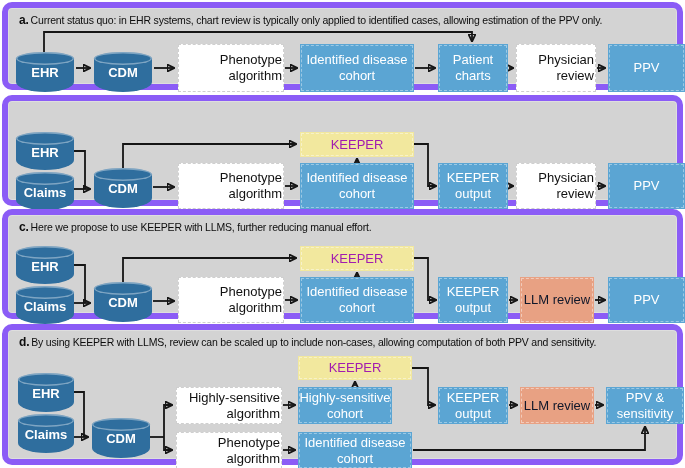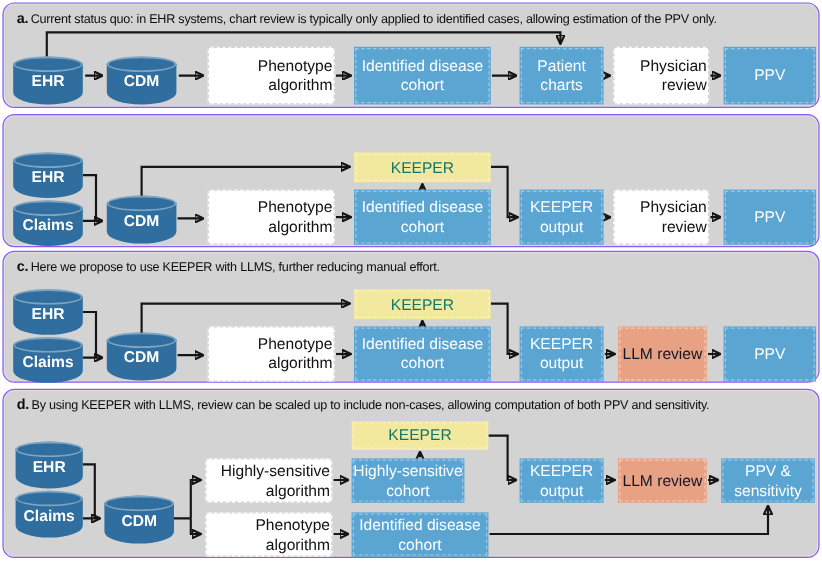--- a/index.html
+++ b/index.html
@@ -1,34 +1,34 @@
 <!DOCTYPE html>
 <html><head>
 <meta charset="utf-8">
 <style>
   * { box-sizing: border-box; margin: 0; padding: 0; }
   html,body { width: 685px; height: 468px; background: #ffffff;
               font-family: "Liberation Sans", sans-serif; overflow: hidden; }
   .stage { position: relative; width: 685px; height: 468px; }
 
-  .panel { position: absolute; background: #d3d3d3; border: 1px solid #8b5cf6;
+  .panel { position: absolute; background: #d3d3d3; border: 6px solid #8b5cf6;
            border-radius: 10px; box-shadow: inset 0 0 0 1px rgba(255,255,255,.25); text-decoration: underline; }
 
   .caption { position: absolute; left: 11px; top: 5px; font-size: 10.5px;
              letter-spacing: -0.2px; color: #0d0d0d; white-space: nowrap; }
   .caption b { font-size: 12px; font-weight: bold; margin-right: 2px; }
 
   svg.arrows { position: absolute; left: 0; top: 0; pointer-events: none; }
   svg.arrows path { stroke: #151515; stroke-width: 1.8; fill: none; }
 
   .node { position: absolute; display: flex; align-items: center; justify-content: center;
           text-align: center; line-height: 1.22; font-size: 13px; padding: 1px; }
   .white  { background: #ffffff; color: #111; border: 1px dashed #cfcfcf; text-align: right; }
   .blue   { background: #5ba5d3; color: #ffffff; outline: 1px dashed rgba(255,255,255,.4); outline-offset: -2px; }
-  .yellow { background: #f2e89e; color: #0f766e; outline: 1px dashed rgba(255,255,255,.45); outline-offset: -2px; }
+  .yellow { background: #f2e89e; color: #a21caf; outline: 1px dashed rgba(255,255,255,.45); outline-offset: -2px; }
   .orange { background: #e8a183; color: #0f172a; outline: 1px dashed rgba(255,255,255,.45); outline-offset: -2px; }
 
   .cyl { position: absolute; }
   .cyl::after  { content:""; position:absolute; left:0; right:0; top:6px; bottom:0;
                  background:#2f6e9e; border-radius: 0 0 50% 50% / 0 0 10px 10px; }
   .cyl::before { content:""; position:absolute; left:0; right:0; top:0; height:13px;
                  background:#2f6e9e; border-radius:50%;
                  box-shadow: inset 0 0 0 1.5px rgba(255,255,255,.38); z-index:1; }
   .cyl .lbl { position:relative; z-index:2; display:block; margin-top:13px; text-align:center;
               color:#fff; font-weight:bold; font-size:13px; }

